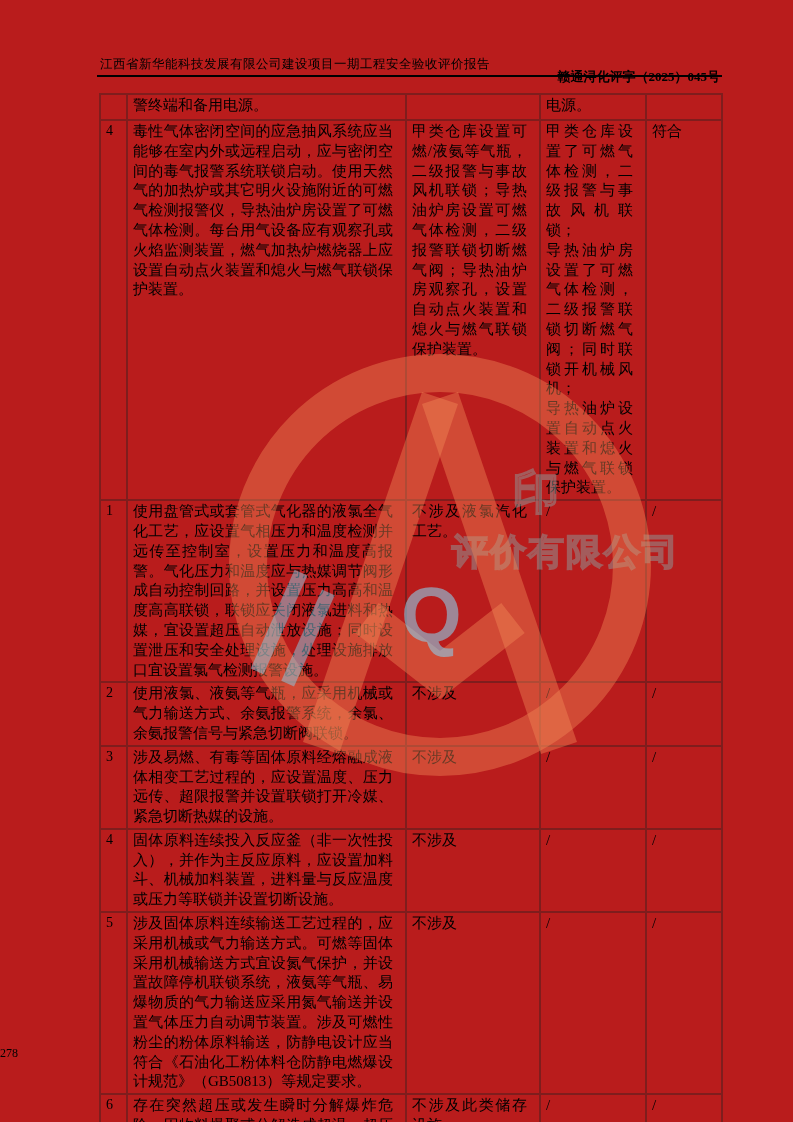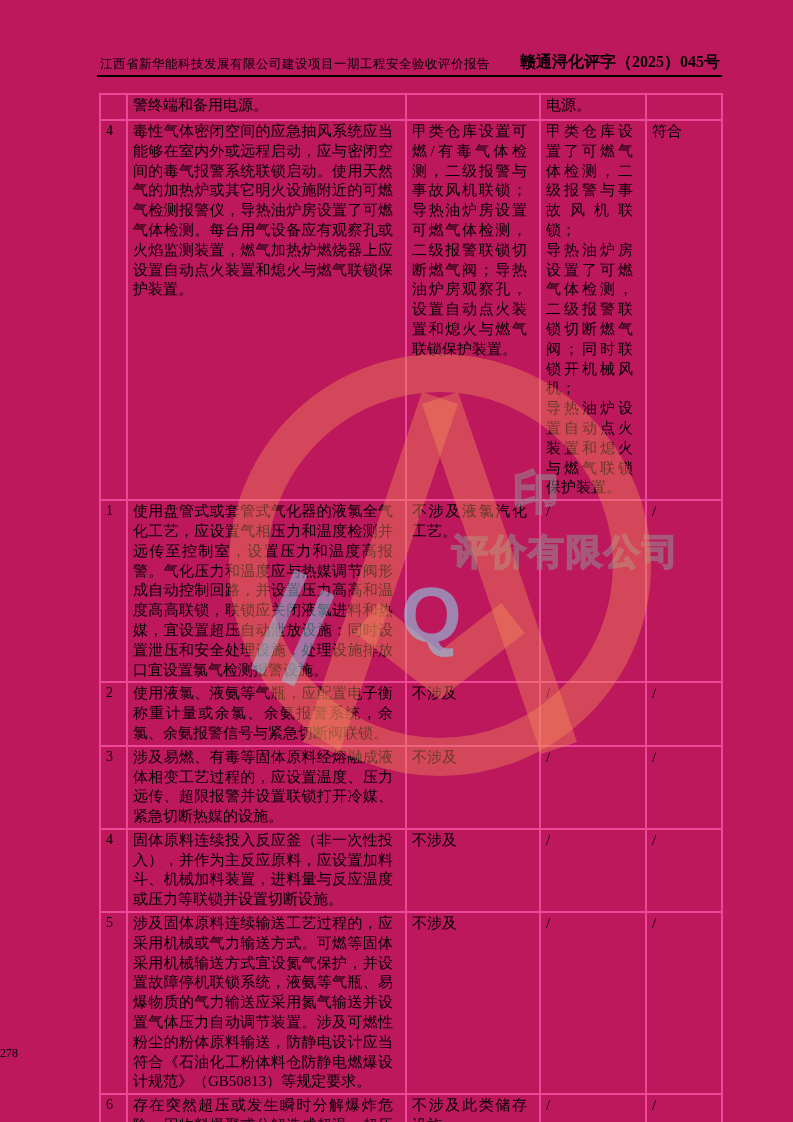--- a/index.html
+++ b/index.html
@@ -1,36 +1,36 @@
 <!DOCTYPE html>
 <html><head>
 <meta charset="utf-8">
 <style>
   html,body{margin:0;padding:0;background:#ffffff;}
   .page{
-    position:relative;width:793px;height:1122px;background:#be185d;overflow:hidden;
+    position:relative;width:793px;height:1122px;background:#b91c1c;overflow:hidden;
     font-family:"Liberation Serif","DejaVu Serif",serif;color:#000;
   }
   
   .hdr-left{position:absolute;left:100px;top:56px;font-size:12.5px;letter-spacing:.5px;white-space:nowrap;}
-  .hdr-right{position:absolute;right:73px;top:52px;font-size:16px;font-weight:bold;white-space:nowrap;padding-left:28px;}
+  .hdr-right{position:absolute;right:73px;top:68px;font-size:13px;font-weight:bold;white-space:nowrap;padding-left:28px;}
   .hdr-rule{position:absolute;left:97px;top:75px;width:625px;height:0;border-top:2.5px solid #000;}
   
   table.audit{
     position:absolute;left:99px;top:93px;
     border-collapse:collapse;table-layout:fixed;width:622px;
     font-size:15px;line-height:1.32;
   }
   table.audit col.c-no{width:27px;}
   table.audit col.c-req{width:279px;}
   table.audit col.c-act{width:134px;}
   table.audit col.c-eval{width:106px;}
   table.audit col.c-con{width:76px;}
   table.audit td{
-    border:2px solid #ec4899;padding:1px 12px 1px 5px;vertical-align:top;
+    border:2px solid #7f1d1d;padding:1px 12px 1px 5px;vertical-align:top;
     text-align:justify;overflow:hidden;word-break:break-all;
   }
   td.no{text-align:center;vertical-align:middle;font-size:14px;padding:0;}
   td.vmid{vertical-align:middle;}
   td.slash{text-align:left;padding-left:9px;padding-top:2px;}
   td.prelines{white-space:pre-line;}
   td.section-title{font-weight:bold;font-size:15.5px;text-align:left;padding-top:1px;}
   
   .page-num{position:absolute;left:0;top:1046px;width:100%;font-size:12px;}
   
@@ -69,39 +69,39 @@
         <td class="no"></td>
         <td>警终端和备用电源。</td>
         <td></td>
         <td>电源。</td>
         <td></td>
       </tr>
 
       <tr style="height:321px;">
         <td class="no">4</td>
         <td class="vmid">毒性气体密闭空间的应急抽风系统应当能够在室内外或远程启动，应与密闭空间的毒气报警系统联锁启动。使用天然气的加热炉或其它明火设施附近的可燃气检测报警仪，导热油炉房设置了可燃气体检测。每台用气设备应有观察孔或火焰监测装置，燃气加热炉燃烧器上应设置自动点火装置和熄火与燃气联锁保护装置。</td>
-        <td class="vmid">甲类仓库设置可燃/有毒气体检测，二级报警与事故风机联锁；导热油炉房设置可燃气体检测，二级报警联锁切断燃气阀；导热油炉房观察孔，设置自动点火装置和熄火与燃气联锁保护装置。</td>
+        <td class="vmid">甲类仓库设置可燃/液氨等气瓶，二级报警与事故风机联锁；导热油炉房设置可燃气体检测，二级报警联锁切断燃气阀；导热油炉房观察孔，设置自动点火装置和熄火与燃气联锁保护装置。</td>
         <td class="prelines">甲类仓库设置了可燃气体检测，二级报警与事故风机联锁；
 导热油炉房设置了可燃气体检测，二级报警联锁切断燃气阀；同时联锁开机械风机；
 导热油炉设置自动点火装置和熄火与燃气联锁保护装置。</td>
         <td>符合</td>
       </tr>
 
 
       <tr style="height:142px;">
         <td class="no">1</td>
         <td>使用盘管式或套管式气化器的液氯全气化工艺，应设置气相压力和温度检测并远传至控制室，设置压力和温度高报警。气化压力和温度应与热媒调节阀形成自动控制回路，并设置压力高高和温度高高联锁，联锁应关闭液氯进料和热媒，宜设置超压自动泄放设施；同时设置泄压和安全处理设施，处理设施排放口宜设置氯气检测报警设施。</td>
         <td class="vmid">不涉及液氯汽化工艺。</td>
         <td class="slash">/</td>
         <td class="slash">/</td>
       </tr>
 
       <tr style="height:52px;">
         <td class="no">2</td>
-        <td>使用液氯、液氨等气瓶，应配置电子衡称重计量或余氯、余氨报警系统，余氯、余氨报警信号与紧急切断阀联锁。</td>
+        <td>使用液氯、液氨等气瓶，应采用机械或气力输送方式、余氨报警系统，余氯、余氨报警信号与紧急切断阀联锁。</td>
         <td class="vmid">不涉及</td>
         <td class="slash">/</td>
         <td class="slash">/</td>
       </tr>
 
       <tr style="height:78px;">
         <td class="no">3</td>
         <td>涉及易燃、有毒等固体原料经熔融成液体相变工艺过程的，应设置温度、压力远传、超限报警并设置联锁打开冷媒、紧急切断热媒的设施。</td>
         <td class="vmid">不涉及</td>
         <td class="slash">/</td>

